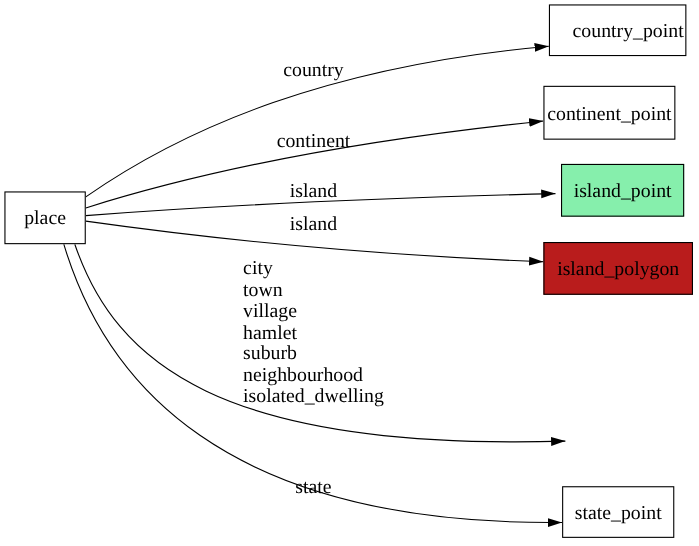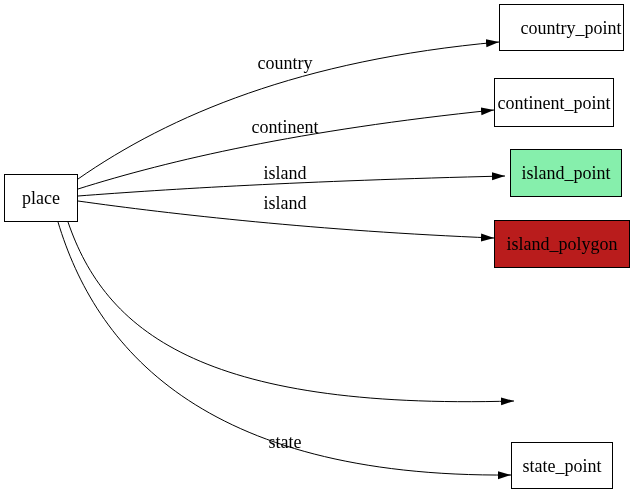--- a/index.html
+++ b/index.html
@@ -63,20 +63,27 @@
       <path class="edge" d="M 78,189 C 170,160 300,130 494,110" stroke="#000000" marker-end="url(#arrowhead)"></path>
       <path class="edge" d="M 78,196 C 170,189 300,181 505,176" stroke="#000000" marker-end="url(#arrowhead)"></path>
       <path class="edge" d="M 78,201 C 170,214 320,231 494,238" stroke="#000000" marker-end="url(#arrowhead)"></path>
       <path class="edge" d="M 68,222 C 105,330 200,410 514,401" stroke="#000000" marker-end="url(#arrowhead)"></path>
       <path class="edge" d="M 58,222 C 95,345 200,478 511,475" stroke="#000000" marker-end="url(#arrowhead)"></path>
     </svg>
     <div class="edge-label" style="left: 285px; top: 64px;">country</div>
     <div class="edge-label" style="left: 285px; top: 128px;">continent</div>
     <div class="edge-label" style="left: 285px; top: 174px;">island</div>
     <div class="edge-label" style="left: 285px; top: 204px;">island</div>
+    <div class="edge-label" style="left: 285px; top: 302px;">city
+town
+village
+hamlet
+suburb
+neighbourhood
+isolated_dwelling</div>
     <div class="edge-label" style="left: 285px; top: 404px; margin-top: 39px;">state</div>
     <div class="node" style="left: 4px; top: 174px; width: 74px; height: 48px; background: rgb(255, 255, 255); border-color: rgb(0, 0, 0);">
       <span>place</span>
     </div>
     <div class="node" style="left: 499px; top: 4px; width: 125px; height: 47px; background: rgb(255, 255, 255); border-color: rgb(0, 0, 0); padding-left: 19px;">
       <span>country_point</span>
     </div>
     <div class="node" style="left: 494px; top: 78px; width: 120px; height: 49px; background: rgb(255, 255, 255); border-color: rgb(0, 0, 0);">
       <span>continent_point</span>
     </div>

